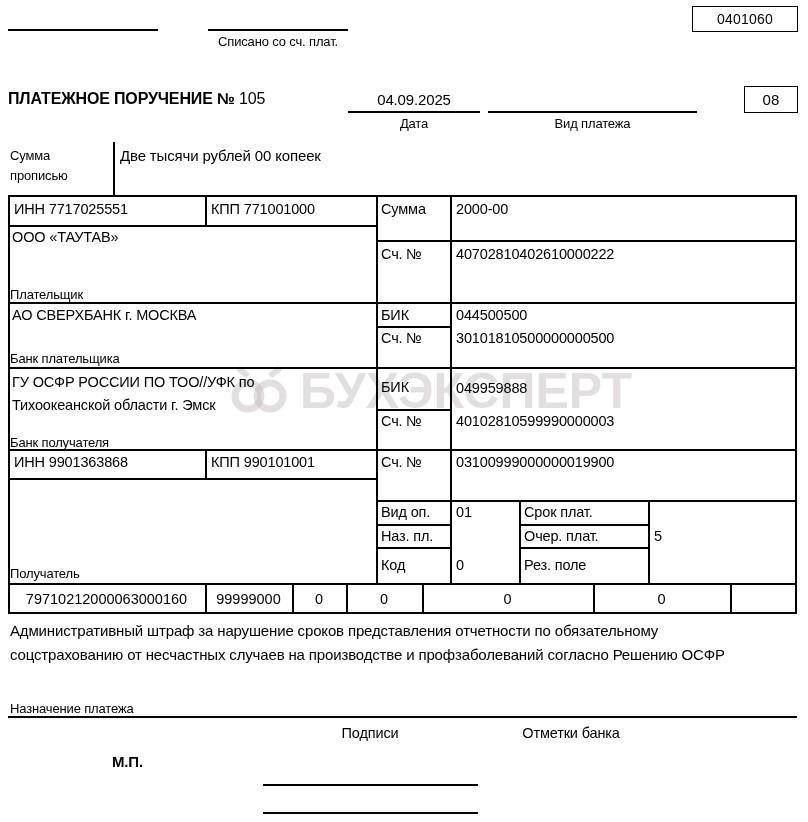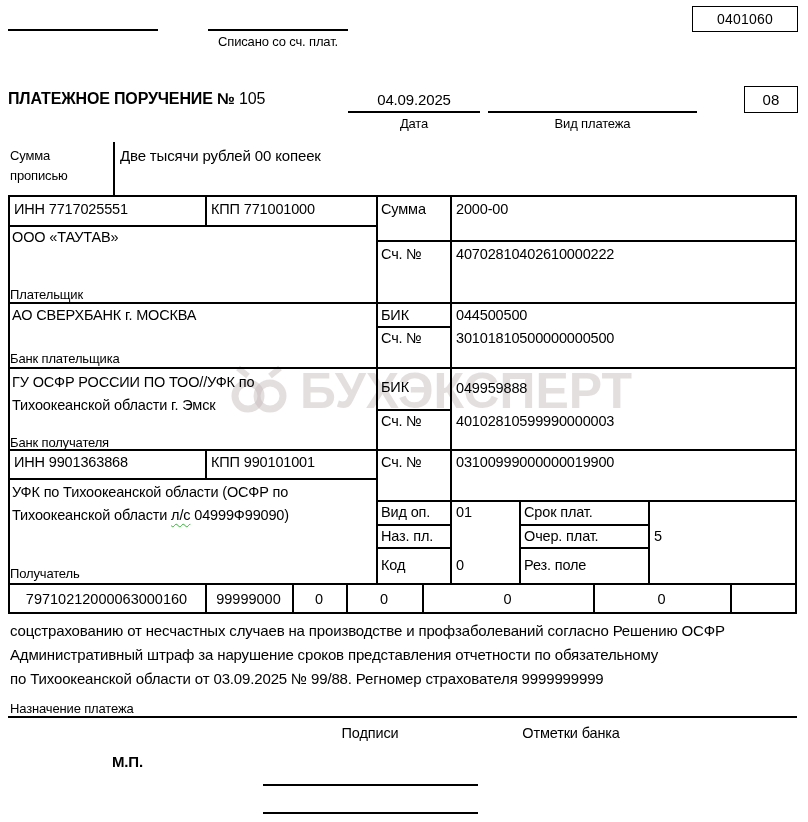--- a/index.html
+++ b/index.html
@@ -118,24 +118,20 @@
   <div class="t" style="left:381px;top:378px">БИК</div>
   <div class="t" style="left:456px;top:379px">049959888</div>
   <div class="t" style="left:381px;top:412px">Сч. №</div>
   <div class="t" style="left:456px;top:412px">40102810599990000003</div>
   <div class="t sm" style="left:10px;top:434px">Банк получателя</div>
 
   <div class="t" style="left:14px;top:453px">ИНН 9901363868</div>
   <div class="t" style="left:211px;top:453px">КПП 990101001</div>
   <div class="t" style="left:381px;top:453px">Сч. №</div>
   <div class="t" style="left:456px;top:453px">03100999000000019900</div>
-  <div class="t two-line" style="left:12px;top:481px">
-    <div>УФК по Тихоокеанской области (ОСФР по</div>
-    <div><span>Тихоокеанской области </span><span class="ls">л/с</span><span> 04999Ф99090)</span></div>
-  </div>
   <div class="t" style="left:381px;top:503px">Вид оп.</div>
   <div class="t" style="left:456px;top:503px">01</div>
   <div class="t" style="left:524px;top:503px">Срок плат.</div>
   <div class="t" style="left:654px;top:503px"></div>
   <div class="t" style="left:381px;top:527px">Наз. пл.</div>
   <div class="t" style="left:456px;top:527px"></div>
   <div class="t" style="left:524px;top:527px">Очер. плат.</div>
   <div class="t" style="left:654px;top:527px">5</div>
   <div class="t" style="left:381px;top:556px">Код</div>
   <div class="t" style="left:456px;top:556px">0</div>
@@ -145,23 +141,22 @@
 
   <div class="cellc" style="left:8px;top:585px;width:197px;height:27px">79710212000063000160</div>
   <div class="cellc" style="left:205px;top:585px;width:87px;height:27px">99999000</div>
   <div class="cellc" style="left:292px;top:585px;width:54px;height:27px">0</div>
   <div class="cellc" style="left:346px;top:585px;width:76px;height:27px">0</div>
   <div class="cellc" style="left:422px;top:585px;width:171px;height:27px">0</div>
   <div class="cellc" style="left:593px;top:585px;width:137px;height:27px">0</div>
   <div class="cellc" style="left:730px;top:585px;width:67px;height:27px"></div>
 
   <div class="purpose">
+    <div>Административный штраф за нарушение сроков представления отчетности по обязательному</div>
     <div>соцстрахованию от несчастных случаев на производстве и профзаболеваний согласно Решению ОСФР</div>
-    <div>Административный штраф за нарушение сроков представления отчетности по обязательному</div>
-    <div>по Тихоокеанской области от 03.09.2025 № 99/88. Регномер страхователя 9999999999</div>
   </div>
   <div class="t sm" style="left:10px;top:700px">Назначение платежа</div>
   <div class="hl" style="left:8px;top:716px;width:789px;height:2px"></div>
 
   <div class="t ctr" style="left:300px;top:724px;width:140px">Подписи</div>
   <div class="t ctr" style="left:480px;top:724px;width:182px">Отметки банка</div>
   <div class="t b" style="left:112px;top:753px;font-size:15px">М.П.</div>
   <div class="hl" style="left:263px;top:784px;width:215px"></div>
   <div class="hl" style="left:263px;top:812px;width:215px"></div>
 

